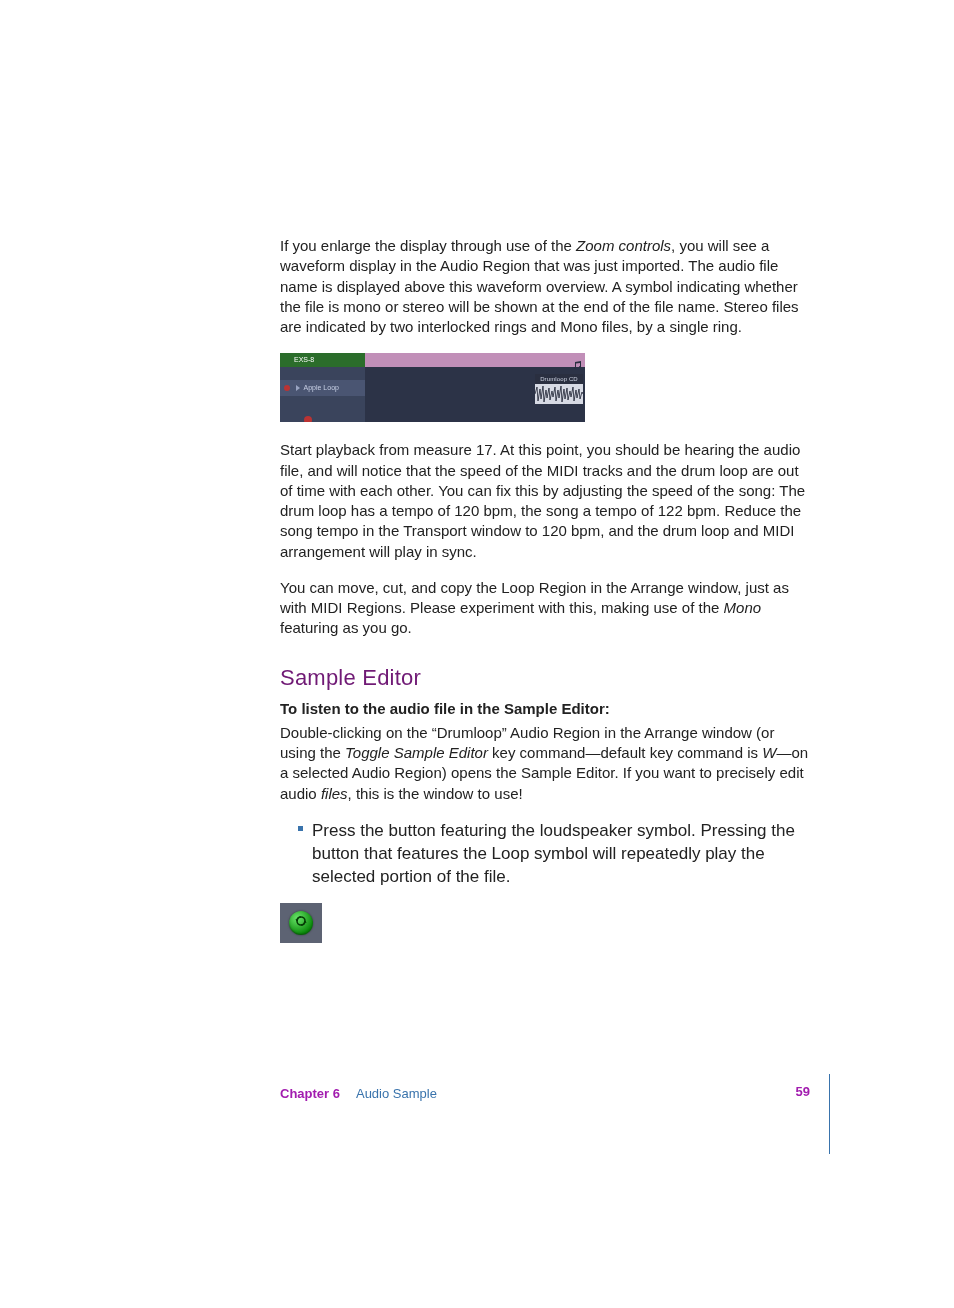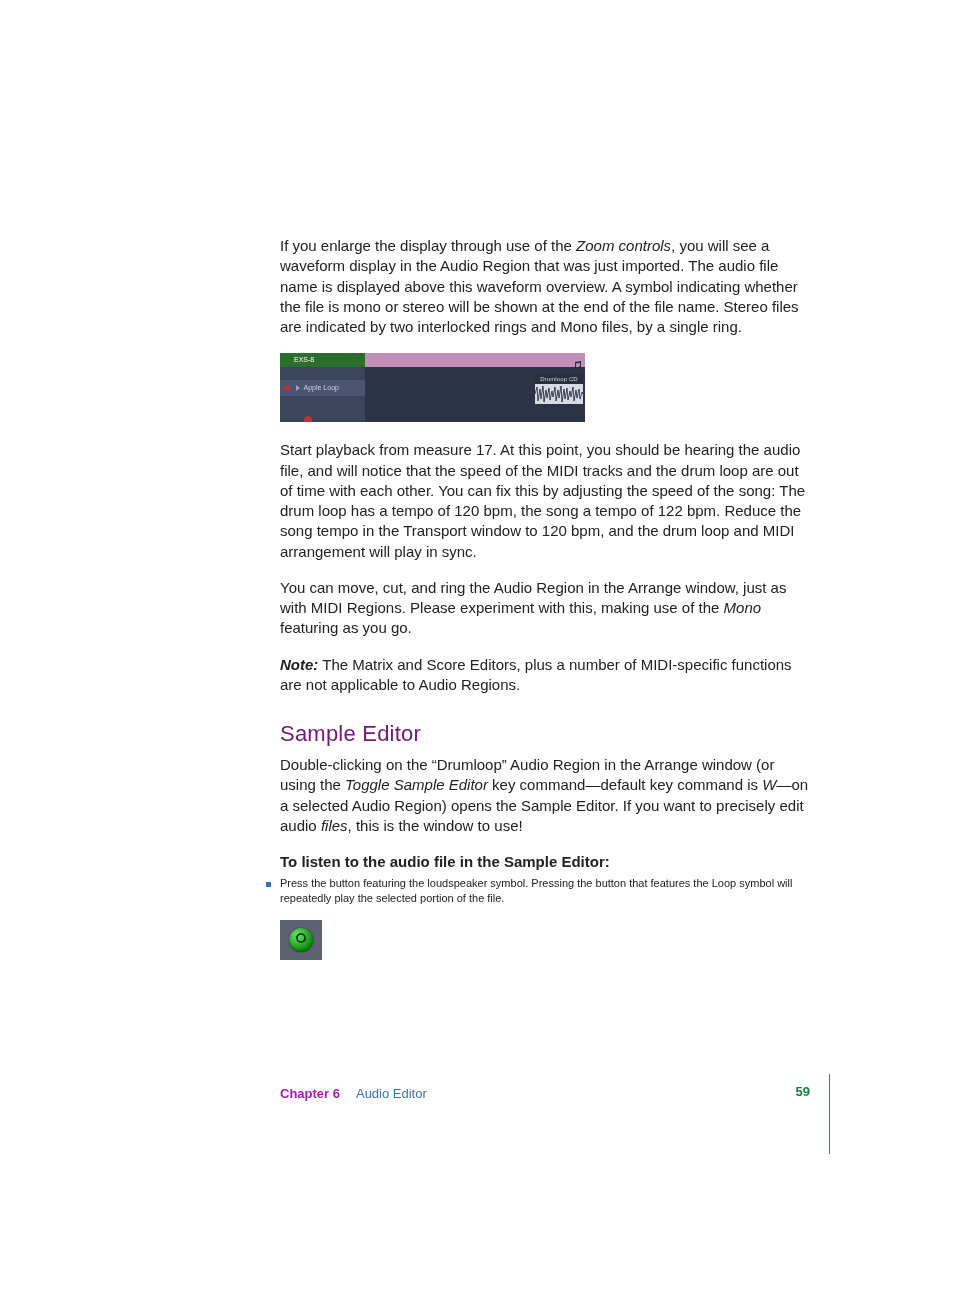--- a/index.html
+++ b/index.html
@@ -16,32 +16,32 @@
   .fig1 .pinkbar { position:absolute; left:85px; top:0; width:220px; height:14px; background:#c18fb8; }
   .fig1 .note1 { position:absolute; right:2px; top:2px; width:10px; height:8px; }
   .fig1 .regionlbl { position:absolute; right:2px; top:21px; height:10px; width:48px; background:#2a2f40; color:#cfd4e2; font-size:6px; text-align:center; line-height:10px; letter-spacing:0.02em; }
   .fig1 .wave { position:absolute; right:2px; top:31px; width:48px; height:20px; background:#d7dae4; }
   .fig1 .wave svg { width:48px; height:20px; display:block; }
   .fig1 .redknob { position:absolute; left:24px; bottom:-2px; width:8px; height:8px; background:#b33; border-radius:50%; }
 
   h2.section { font-size: 22px; font-weight: 400; color:#701a75; margin-top: 26px; margin-bottom: 8px; letter-spacing:0.01em; }
   .bold { font-weight: 700; }
   ul.sq { list-style:none; margin:0 0 14px 0; padding:0; }
-  ul.sq li { position:relative; padding-left:0; font-size:11px; line-height:1.35; }
+  ul.sq li { position:relative; padding-left:0; font-size:17px; line-height:1.35;margin-left:32px; }
   ul.sq li .bullet { position:absolute; left:-14px; top:6px; width:5px; height:5px; background:#3973ac; }
 
   .fig2 { width:42px; height:40px; background:#5d6373; display:flex; align-items:center; justify-content:center; margin-top:6px; }
   .fig2 .circ { width:24px; height:24px; border-radius:50%; background: radial-gradient(circle at 35% 30%, #6be56b, #0a8a0a 70%); display:flex; align-items:center; justify-content:center; box-shadow: inset 0 -1px 2px rgba(0,0,0,0.4), 0 0 2px rgba(0,0,0,0.5); }
   .fig2 .circ svg { width:14px; height:14px; }
 
   .footer { position:absolute; left:280px; bottom:200px; width:530px; height:24px; }
   .footer .chap { font-size:13px; }
   .footer .chap .lbl { font-weight:700; color:#a21caf; }
   .footer .chap .title { color:#3973ac; margin-left:16px; }
-  .footer .pg { position:absolute; right:0; top:0; font-size:13px; font-weight:700; color:#15803d; }
+  .footer .pg { position:absolute; right:0; top:0; font-size:13px; font-weight:700; color:#a21caf; }
   .footer .rule { position:absolute; right:-20px; top:-10px; width:1px; height:80px; background:#3973ac; }
 </style>
 </head>
 <body>
 
 <div class="page">
   <div class="content">
 
     <p class="body">
       <span>If you enlarge the display through use of the </span><span class="ital">Zoom controls</span><span>, you will see a waveform display in the Audio Region that was just imported. The audio file name is displayed above this waveform overview. A symbol indicating whether the file is mono or stereo will be shown at the end of the file name. Stereo files are indicated by two interlocked rings and Mono files, by a single ring.</span>
@@ -71,34 +71,31 @@
           <rect width="48" height="20" fill="#d7dae4"></rect>
           <path d="M0 10 L2 3 L3 17 L5 5 L6 15 L8 2 L9 18 L11 6 L12 14 L14 4 L15 16 L17 7 L18 13 L20 3 L21 17 L23 6 L24 14 L26 2 L27 18 L29 5 L30 15 L32 4 L33 16 L35 7 L36 13 L38 3 L39 17 L41 6 L42 14 L44 5 L45 15 L47 8 L48 10" stroke="#1a1f30" stroke-width="0.8" fill="none"></path>
         </svg>
       </div>
       <div class="redknob"></div>
     </div>
 
     <p class="body">Start playback from measure 17. At this point, you should be hearing the audio file, and will notice that the speed of the MIDI tracks and the drum loop are out of time with each other. You can fix this by adjusting the speed of the song:  The drum loop has a tempo of 120 bpm, the song a tempo of 122 bpm. Reduce the song tempo in the Transport window to 120 bpm, and the drum loop and MIDI arrangement will play in sync.</p>
 
     <p class="body">
-      <span>You can move, cut, and ring the Audio Region in the Arrange window, just as with MIDI Regions. Please experiment with this, making use of the </span><span class="ital">Mono</span><span> featuring as you go.</span>
+      <span>You can move, cut, and copy the Loop Region in the Arrange window, just as with MIDI Regions. Please experiment with this, making use of the </span><span class="ital">Mono</span><span> featuring as you go.</span>
     </p>
 
-    <p class="body">
-      <span class="bold ital" style="font-style:italic;">Note:</span><span>  The Matrix and Score Editors, plus a number of MIDI-specific functions are not applicable to Audio Regions.</span>
-    </p>
 
     <h2 class="section">Sample Editor</h2>
+
+    <p class="body bold" style="margin-bottom:4px;">To listen to the audio file in the Sample Editor:</p>
 
     <p class="body" style="margin-bottom:16px;">
       <span>Double-clicking on the “Drumloop” Audio Region in the Arrange window (or using the </span><span class="ital">Toggle Sample Editor</span><span> key command—default key command is </span><span class="ital">W</span><span>—on a selected Audio Region) opens the Sample Editor. If you want to precisely edit audio </span><span class="ital">files</span><span>, this is the window to use!</span>
     </p>
-
-    <p class="body bold" style="margin-bottom:4px;">To listen to the audio file in the Sample Editor:</p>
 
     <ul class="sq">
       <li>
         <span class="bullet"></span>
         <span>Press the button featuring the loudspeaker symbol. Pressing the button that features the Loop symbol will repeatedly play the selected portion of the file.</span>
       </li>
     </ul>
 
     <div class="fig2">
       <div class="circ">
@@ -111,17 +108,17 @@
           </svg>
         </span>
       </div>
     </div>
 
   </div>
 
   <div class="footer">
     <div class="rule"></div>
     <span class="chap">
-      <span class="lbl">Chapter 6</span><span class="title">Audio Editor</span>
+      <span class="lbl">Chapter 6</span><span class="title">Audio Sample</span>
     </span>
     <span class="pg">59</span>
   </div>
 </div>
 
 </body></html>

